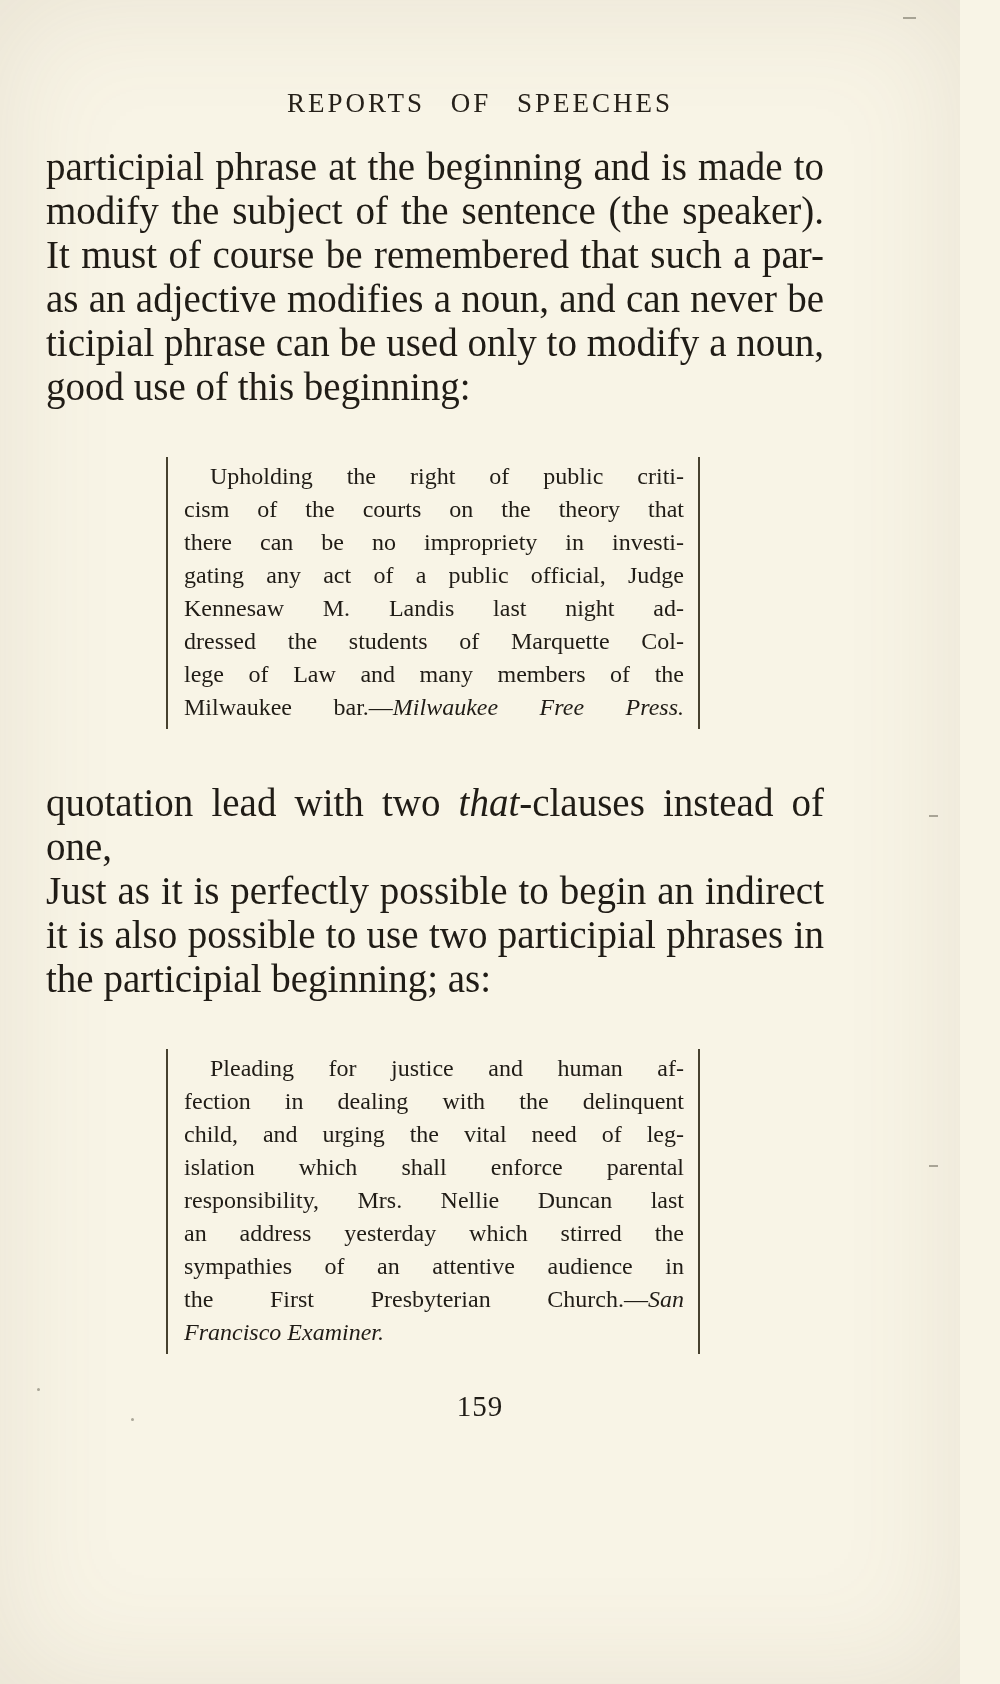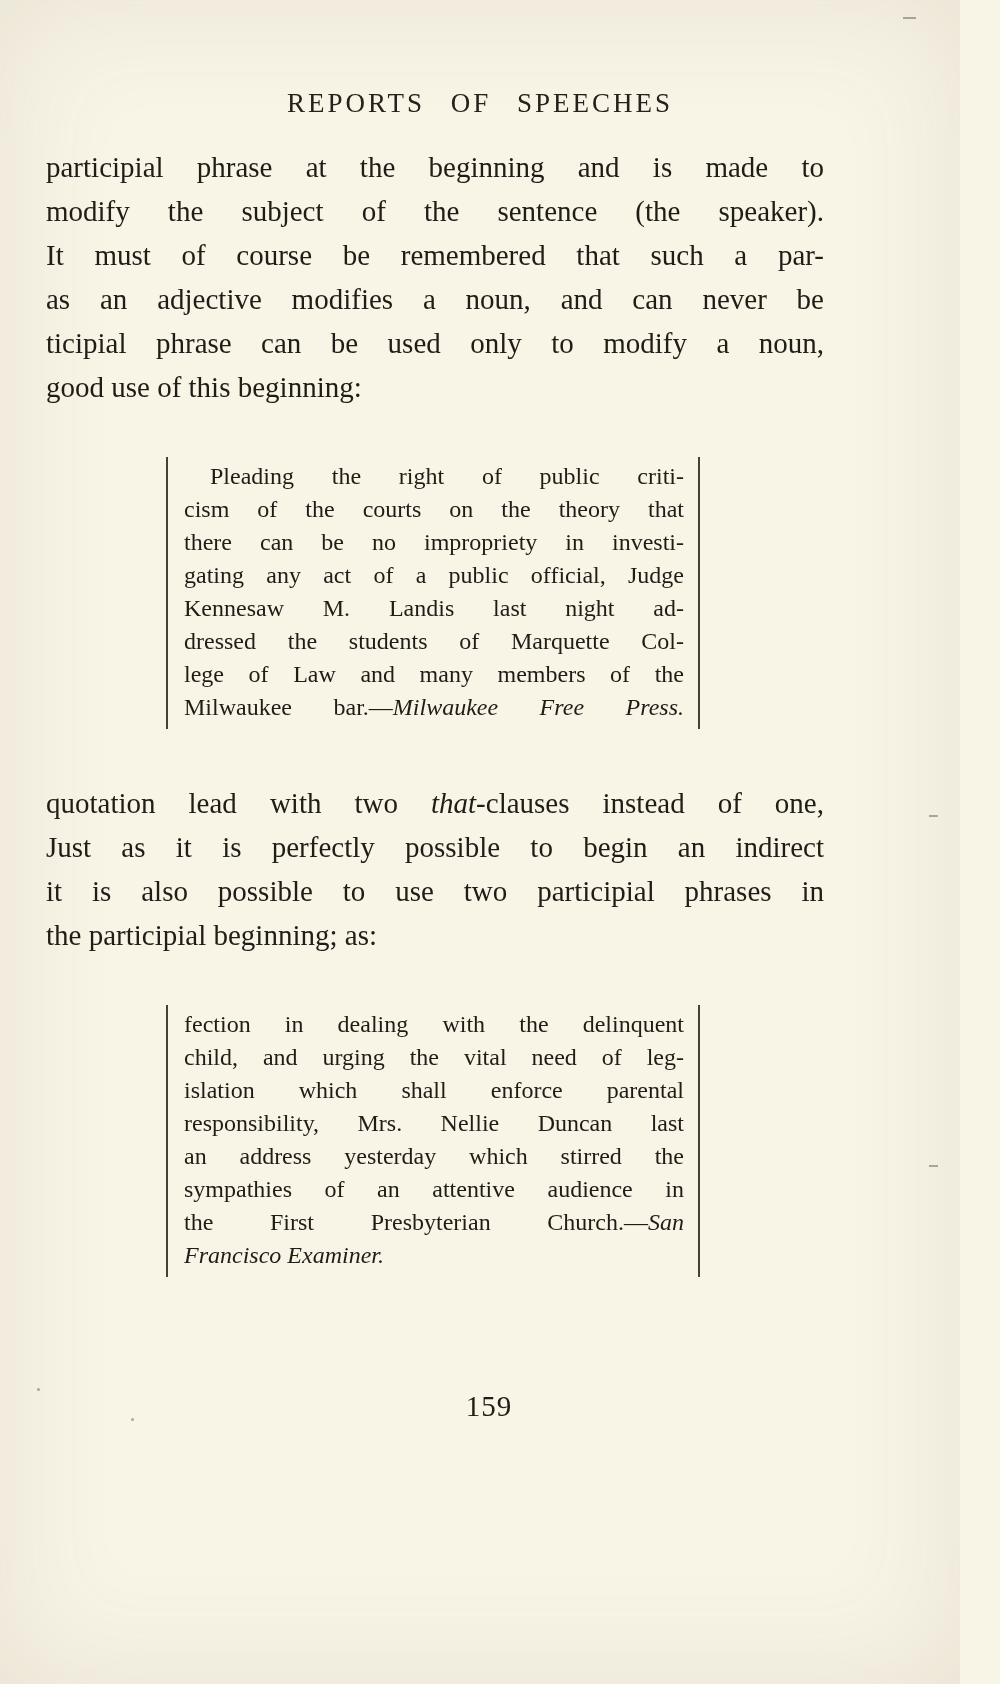--- a/index.html
+++ b/index.html
@@ -25,21 +25,21 @@
     padding-top: 88px;
     text-align: center;
     font-size: 27px;
     letter-spacing: 3px;
     word-spacing: 16px;
     color: #26211a;
   }
   .body-block {
     margin-left: 46px;
     width: 778px;
-    font-size: 29px;
+    font-size: 39px;
     line-height: 44px;
   }
   .para1 { margin-top: 26px; }
   .para2 { margin-top: 52px; }
   .line {
     text-align: justify;
     white-space: normal;
   }
   .line.j {
     text-align-last: justify;
@@ -54,21 +54,21 @@
     padding: 3px 14px 5px 16px;
     box-sizing: content-box;
   }
   .quote1 { margin-top: 48px; }
   .quote2 { margin-top: 48px; }
   .quote .line.first { text-indent: 26px; }
   i { font-style: italic; margin-top: 20px; }
   .page-number {
     position: absolute;
     top: 1390px;
-    left: 9px;
+    left: 0;
     width: 100%;
     text-align: center;
     font-size: 29px;
     letter-spacing: 1px;
   }
   
   .artifact {
     position: absolute;
     background: #6c675a;
     opacity: 0.55;
@@ -89,38 +89,39 @@
   <div class="body-block para1">
     <div class="line j"><span>participial phrase at the beginning and is made to</span></div>
     <div class="line j"><span>modify the subject of the sentence (the speaker).</span></div>
     <div class="line j"><span>It must of course be remembered that such a par-</span></div>
     <div class="line j"><span>as an adjective modifies a noun, and can never be</span></div>
     <div class="line j"><span>ticipial phrase can be used only to modify a noun,</span></div>
     <div class="line"><span>good use of this beginning:</span></div>
   </div>
 
   <div class="quote quote1">
-    <div class="line j first"><span>Pleading the right of public criti-</span></div>
+    <div class="line j first"><span>Upholding the right of public criti-</span></div>
     <div class="line j"><span>cism of the courts on the theory that</span></div>
     <div class="line j"><span>there can be no impropriety in investi-</span></div>
     <div class="line j"><span>gating any act of a public official, Judge</span></div>
     <div class="line j"><span>Kennesaw M. Landis last night ad-</span></div>
     <div class="line j"><span>dressed the students of Marquette Col-</span></div>
     <div class="line j"><span>lege of Law and many members of the</span></div>
     <div class="line j"><span>Milwaukee bar.—</span><i>Milwaukee Free Press.</i></div>
   </div>
 
   <div class="body-block para2">
     <div class="line j"><span>quotation lead with two </span><i>that</i><span>-clauses instead of one,</span></div>
     <div class="line j"><span>Just as it is perfectly possible to begin an indirect</span></div>
     <div class="line j"><span>it is also possible to use two participial phrases in</span></div>
     <div class="line"><span>the participial beginning; as:</span></div>
   </div>
 
   <div class="quote quote2">
+    <div class="line j first"><span>Pleading for justice and human af-</span></div>
     <div class="line j"><span>fection in dealing with the delinquent</span></div>
     <div class="line j"><span>child, and urging the vital need of leg-</span></div>
     <div class="line j"><span>islation which shall enforce parental</span></div>
     <div class="line j"><span>responsibility, Mrs. Nellie Duncan last</span></div>
     <div class="line j"><span>an address yesterday which stirred the</span></div>
     <div class="line j"><span>sympathies of an attentive audience in</span></div>
     <div class="line j"><span>the First Presbyterian Church.—</span><i>San</i></div>
     <div class="line"><i>Francisco Examiner.</i></div>
   </div>
 

